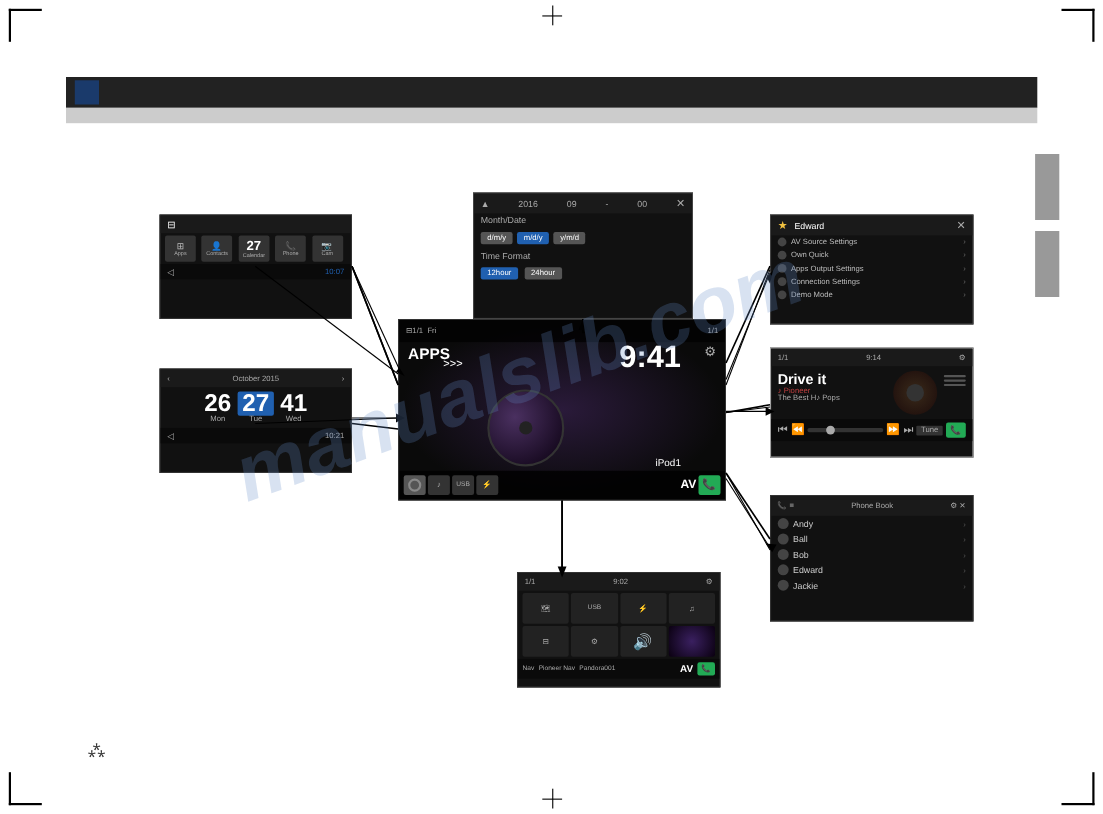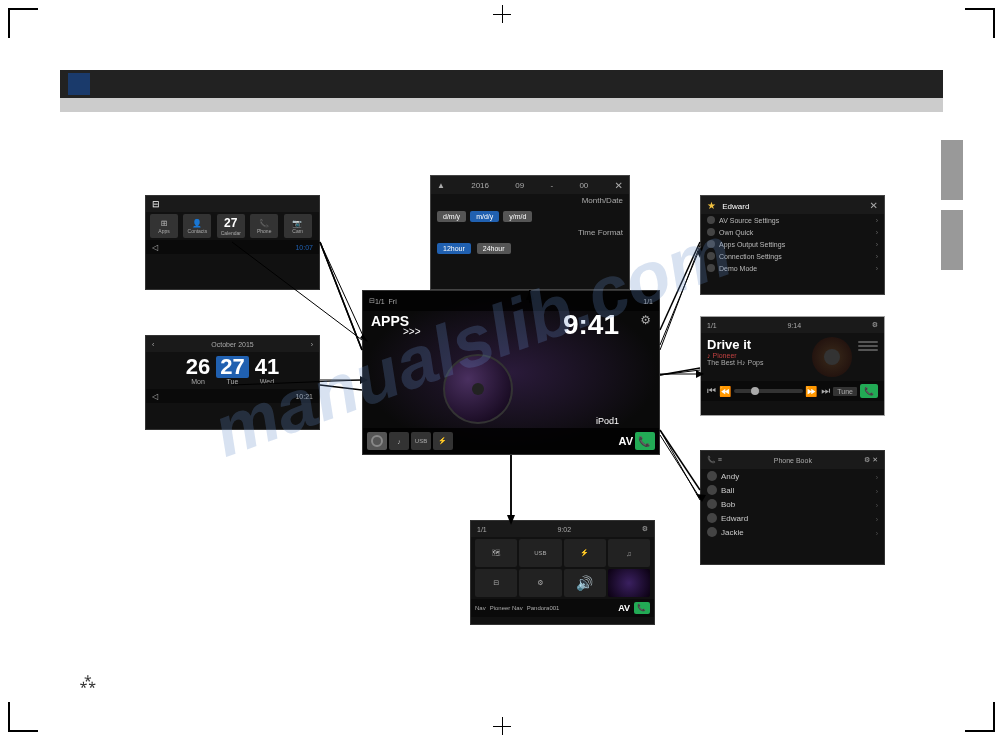--- a/index.html
+++ b/index.html
@@ -251,21 +251,20 @@
       align-items: center;
       padding: 4px 6px;
       gap: 4px;
     }
     .popup-label-row {
       display: flex;
       padding: 2px 6px;
       font-size: 8px;
       color: #aaa;
       gap: 4px;
-      justify-content: flex-end;
     }
     .popup-format-row {
       display: flex;
       align-items: center;
       padding: 4px 6px;
       gap: 6px;
       font-size: 8px;
       color: #aaa;
     }
     .format-btn {

